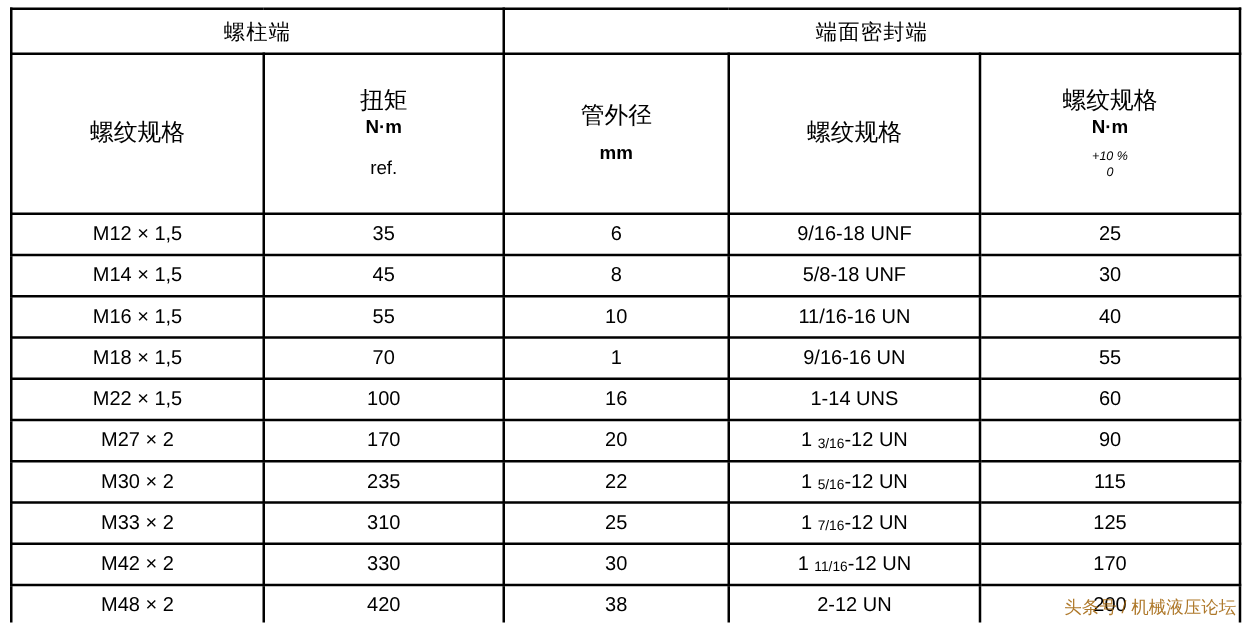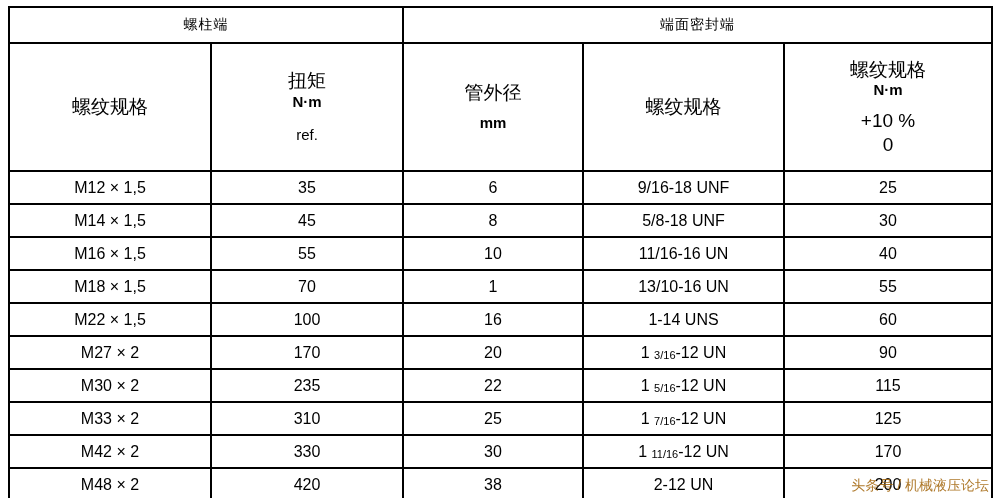--- a/index.html
+++ b/index.html
@@ -35,21 +35,21 @@
   }
   
   col.c0 { width: 202px; }
   col.c1 { width: 192px; }
   col.c2 { width: 180px; }
   col.c3 { width: 201px; }
   col.c4 { width: 208px; }
 
   .grp-head td {
     height: 34px;
-    font-size: 14px;
+    font-size: 17px;
     font-weight: bold;
     letter-spacing: 1px;
   }
   .sub-head td {
     height: 126px;
     font-size: 19px;
     font-weight: bold;
     line-height: 1.25;
   }
   .unitline {
@@ -58,24 +58,25 @@
     display: block;
   }
   .gap-sm { display: block; height: 9px; }
   .gap-md { display: block; height: 14px; }
   .reftext {
     font-size: 15px;
     font-weight: normal;
     display: block;
   }
   .tolnum {
-    font-size: 19px;
+    font-size: 10px;
     font-weight: normal;
     display: block;
     line-height: 1.25;
+    font-style: italic;
   }
   tbody tr td {
     height: 31px;
     font-size: 16px;
   }
   .frac {
     font-size: 11px;
     vertical-align: baseline;
     position: relative;
     top: 1px;
@@ -156,21 +157,21 @@
           <td>M16 × 1,5</td>
           <td>55</td>
           <td>10</td>
           <td>11/16-16 UN</td>
           <td>40</td>
         </tr>
         <tr>
           <td>M18 × 1,5</td>
           <td>70</td>
           <td>1</td>
-          <td>13/10-16 UN</td>
+          <td>9/16-16 UN</td>
           <td>55</td>
         </tr>
         <tr>
           <td>M22 × 1,5</td>
           <td>100</td>
           <td>16</td>
           <td>1-14 UNS</td>
           <td>60</td>
         </tr>
         <tr>

